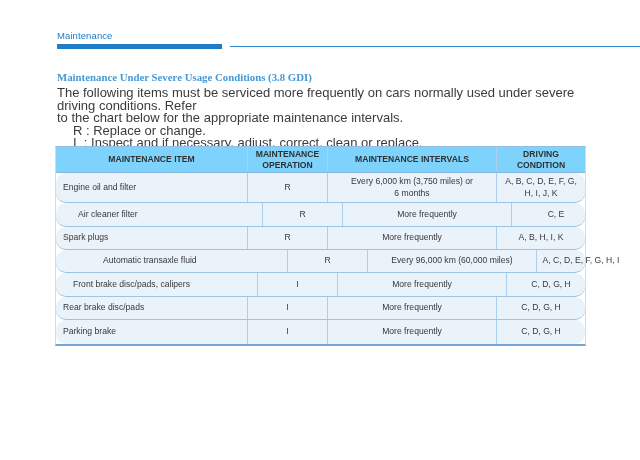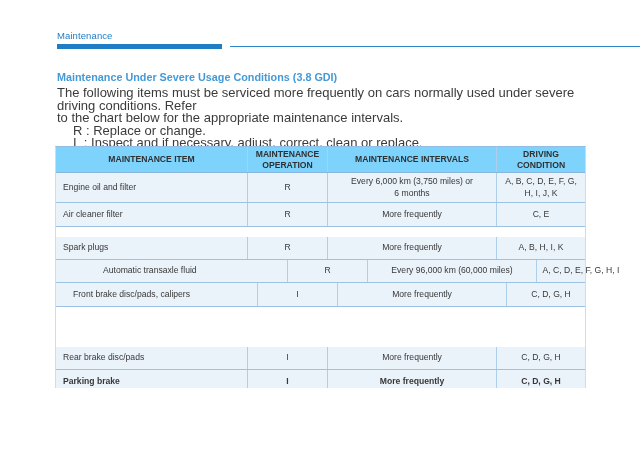--- a/index.html
+++ b/index.html
@@ -12,44 +12,44 @@
     position:absolute;left:57px;top:30px;font-size:9.5px;color:#1e7dc4;letter-spacing:.1px;
   }
   #breadcrumb-bar{
     position:absolute;left:57px;top:44px;width:165px;height:4.5px;background:#1e7dc4;
   }
   #breadcrumb-rule{
     position:absolute;left:230px;top:45.5px;right:0;height:1.3px;background:#2e86c8;
   }
   
   #section-title{
-    position:absolute;left:57px;top:71px;font-size:10.8px;font-weight:bold;color:#459ad6;
+    position:absolute;left:57px;top:71px;font-size:10.8px;font-weight:bold;color:#459ad6;font-family:Liberation Serif, serif;
   }
   #intro{
     position:absolute;left:57px;top:87px;width:550px;font-size:13px;line-height:12.6px;color:#3b3b3b;
   }
   #intro .legend{white-space:pre-wrap;padding-left:16px;}
   
   #mtable{
     position:absolute;left:55px;top:146px;width:531px;
     border-top:1.4px solid #93bde2;border-left:1px solid #c9def2;border-right:1px solid #c9def2;
     border-bottom:2px solid #74a7d8;box-sizing:border-box;font-size:8.6px;
   }
   .trow{display:grid;grid-template-columns:192px 80px 169px 88px;box-sizing:border-box;}
   .trow > div{
     display:flex;align-items:center;justify-content:center;text-align:center;
     border-right:1px solid #aecfec;box-sizing:border-box;white-space:pre-line;line-height:1.32;
     color:#383838;
   }
   .trow > div:last-child{border-right:none;}
   .trow{border-bottom:1px solid #9cc3e4;}
-  .trow:last-child{border-bottom:none;font-weight:bold;}
+  .trow:last-child{border-bottom:none;}
   .trow.head{height:26px;background:#7dd3fc;border-bottom:1.4px solid #8ab6dd;}
   .trow.head > div{font-weight:bold;color:#303030;line-height:1.2;padding:0 3px;}
-  .trow.body{background:#eaf2fa;}
+  .trow.body{background:#eaf2fa;border-radius:10px;}
   .trow.body > .c-item{justify-content:flex-start;text-align:left;padding-left:7px;}
   
   #page-number{
     position:absolute;left:57px;top:417px;font-size:13px;color:#4a4a4a;letter-spacing:.2px;text-decoration:underline;
   }
 </style>
 </head>
 <body>
 
 <div id="page">
@@ -76,45 +76,45 @@
     </div>
 
   <div class="trow body" style="height: 30px;">
         <div class="c-item">Engine oil and filter</div>
         <div class="c-op">R</div>
         <div class="c-int">Every 6,000 km (3,750 miles) or
 6 months</div>
         <div class="c-cond">A, B, C, D, E, F, G,
 H, I, J, K</div>
       </div>
-      <div class="trow body" style="height: 24px;">
+      <div class="trow body" style="height: 24px; padding-left: 15px;">
         <div class="c-item">Air cleaner filter</div>
         <div class="c-op">R</div>
         <div class="c-int">More frequently</div>
         <div class="c-cond">C, E</div>
       </div>
-      <div class="trow body" style="height: 23px; margin-top: 10px;">
+      <div class="trow body" style="height: 23px;">
         <div class="c-item">Spark plugs</div>
         <div class="c-op">R</div>
         <div class="c-int">More frequently</div>
         <div class="c-cond">A, B, H, I, K</div>
       </div>
       <div class="trow body" style="height: 23px; padding-left: 40px;">
         <div class="c-item">Automatic transaxle fluid</div>
         <div class="c-op">R</div>
         <div class="c-int">Every 96,000 km (60,000 miles)</div>
         <div class="c-cond">A, C, D, E, F, G, H, I</div>
       </div>
       <div class="trow body" style="height: 24px; padding-left: 10px;">
         <div class="c-item">Front brake disc/pads, calipers</div>
         <div class="c-op">I</div>
         <div class="c-int">More frequently</div>
         <div class="c-cond">C, D, G, H</div>
       </div>
-      <div class="trow body" style="height: 23px; margin-top: 40px;">
+      <div class="trow body" style="height: 23px;">
         <div class="c-item">Rear brake disc/pads</div>
         <div class="c-op">I</div>
         <div class="c-int">More frequently</div>
         <div class="c-cond">C, D, G, H</div>
       </div>
       <div class="trow body" style="height: 24px;">
         <div class="c-item">Parking brake</div>
         <div class="c-op">I</div>
         <div class="c-int">More frequently</div>
         <div class="c-cond">C, D, G, H</div>

